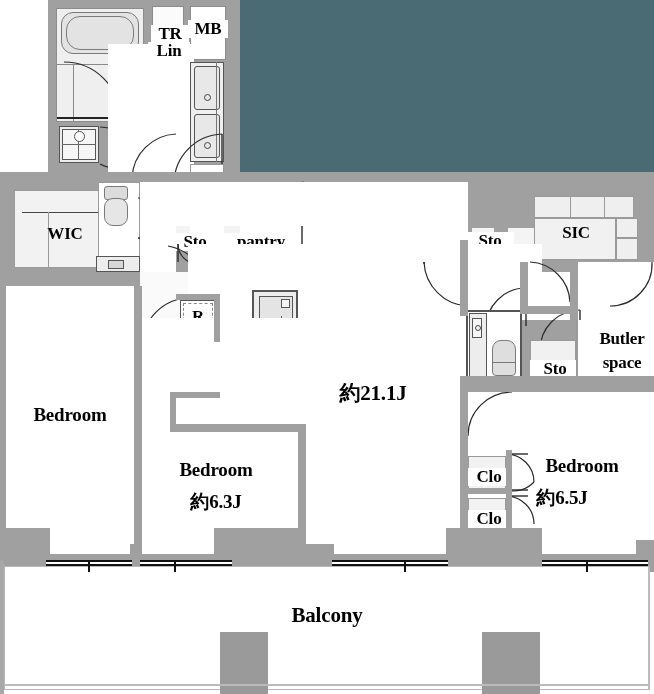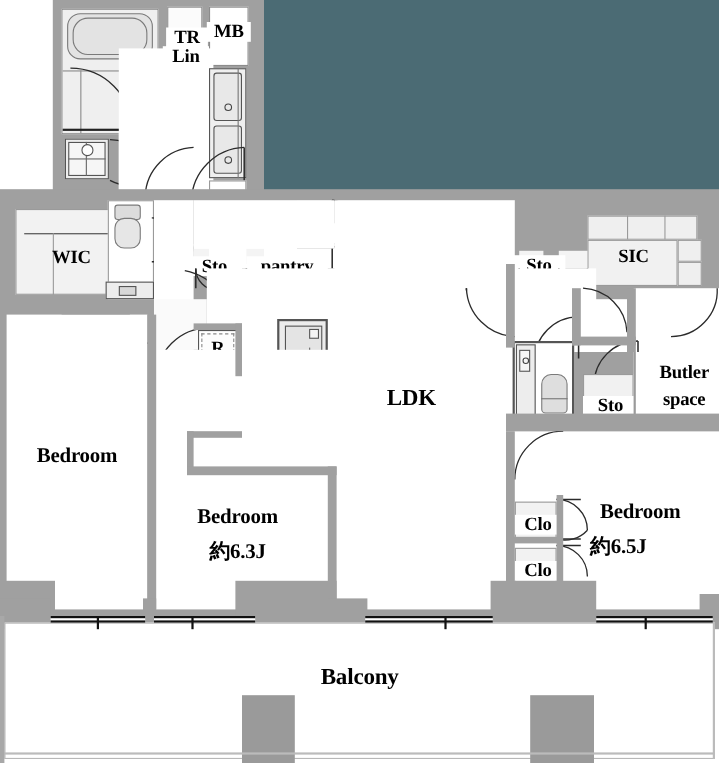--- a/index.html
+++ b/index.html
@@ -200,21 +200,21 @@
     <svg width="24" height="24" viewBox="0 0 24 24">
       <path class="arc" d="M2 0 A 22 22 0 0 1 22 22"></path>
       <line class="leaf" x1="2" y1="0" x2="2" y2="20"></line>
     </svg>
   </div>
 
   <div class="room" style="left:176px;top:182px;width:128px;height:44px;background:#ffffff;"></div>
   <div class="room" style="left:304px;top:182px;width:164px;height:372px;background:#ffffff;"></div>
   <div class="room" style="left:188px;top:244px;width:120px;height:180px;background:#ffffff;"></div>
 
-  <div class="lbl lbl-xl" style="left:314px;top:350px;width:120px;">LDK</div>
+  <div class="lbl lbl-xl" style="left:302px;top:382px;width:142px;">約21.1J</div>
 
   <div class="thin" style="left:180px;top:300px;width:36px;height:38px;background:#ffffff;"></div>
   <div class="thin" style="left:183px;top:303px;width:30px;height:32px;background:#fdfdfd;border-style:dashed;border-color:#888;"></div>
   <div class="lbl lbl-m" style="left:182px;top:308px;width:32px;">R</div>
 
   <div class="fill-md" style="left:182px;top:344px;width:32px;height:48px;background:#e4e4e4;"></div>
 
   <div class="fill-plain" style="left:176px;top:398px;width:38px;height:32px;background:#f4f4f4;border:1px solid #9a9a9a;box-sizing:border-box;"></div>
   <div class="lbl lbl-m boxed" style="left:172px;top:408px;width:46px;">Clo</div>
   <div class="door" style="left:152px;top:400px;">

